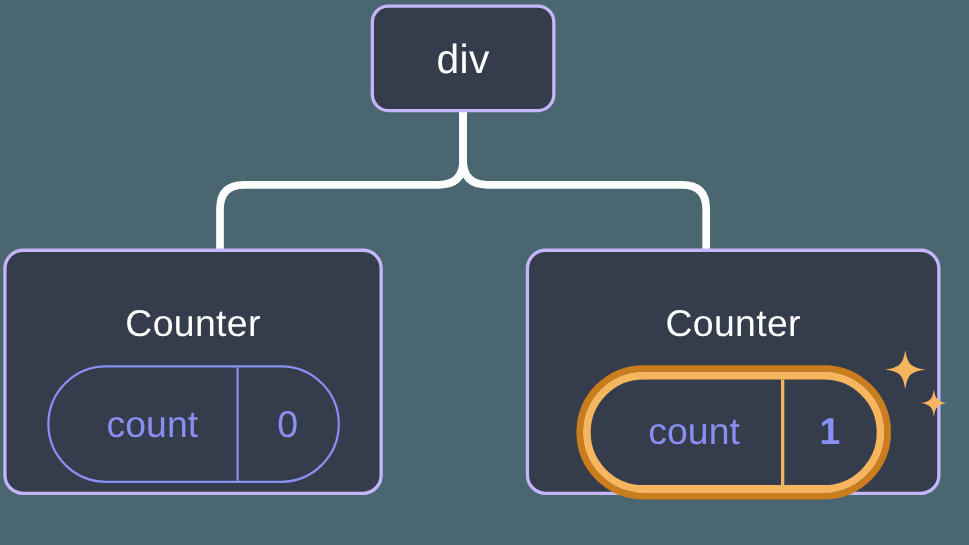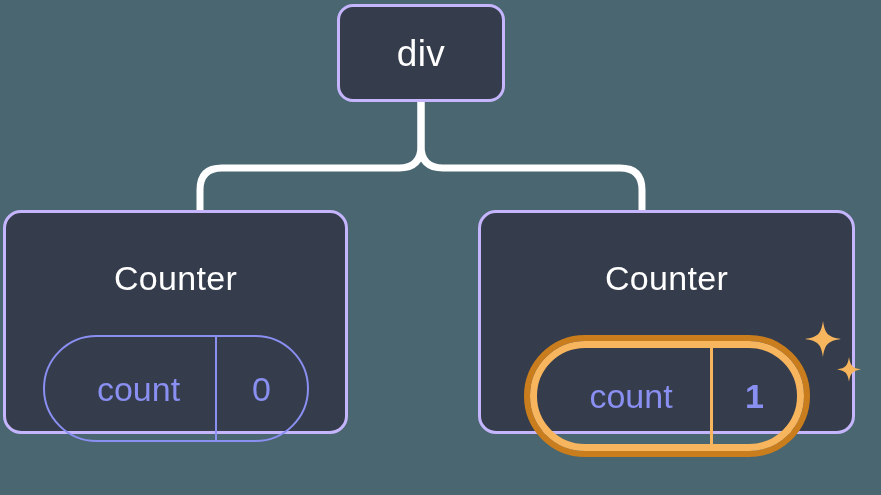--- a/index.html
+++ b/index.html
@@ -53,21 +53,21 @@
 
   .root-label {
     color: #ffffff;
     font-size: 37px;
     letter-spacing: 0.4px;
     line-height: 1;
     font-weight: 400;
   }
 
   .node-child {
-    top: 210px;
+    top: 226px;
     height: 224px;
     border-radius: 18px;
     display: flex;
     flex-direction: column;
     align-items: center;
   }
 
   .node-child.left  { left: 3px;   width: 345px; }
   .node-child.right { left: 478px; width: 377px; }
 
@@ -76,21 +76,21 @@
     font-size: 34px;
     line-height: 1;
     margin-top: 48px;
     font-weight: 400;
     letter-spacing: 0.3px;
   }
 
   
   .pill-wrap {
     position: relative;
-    margin-top: 40px;
+    margin-top: 21px;
   }
 
   .pill {
     box-sizing: border-box;
     display: flex;
     align-items: stretch;
     border-radius: 999px;
     height: 107px;
   }
 

